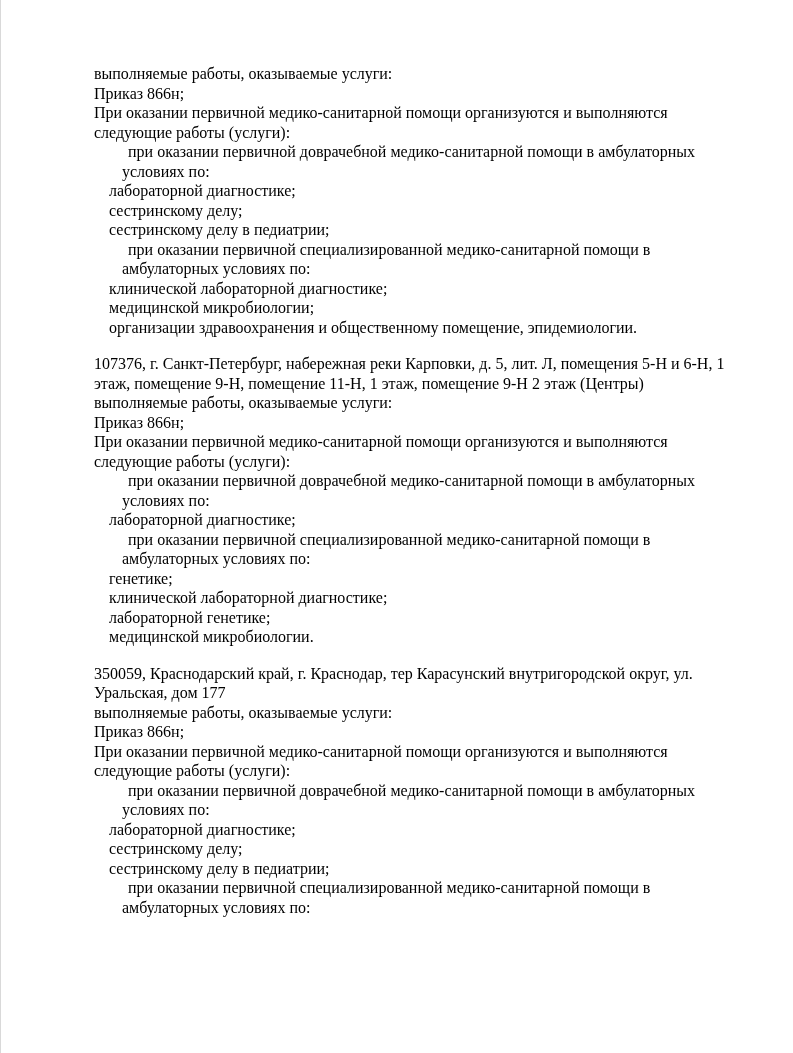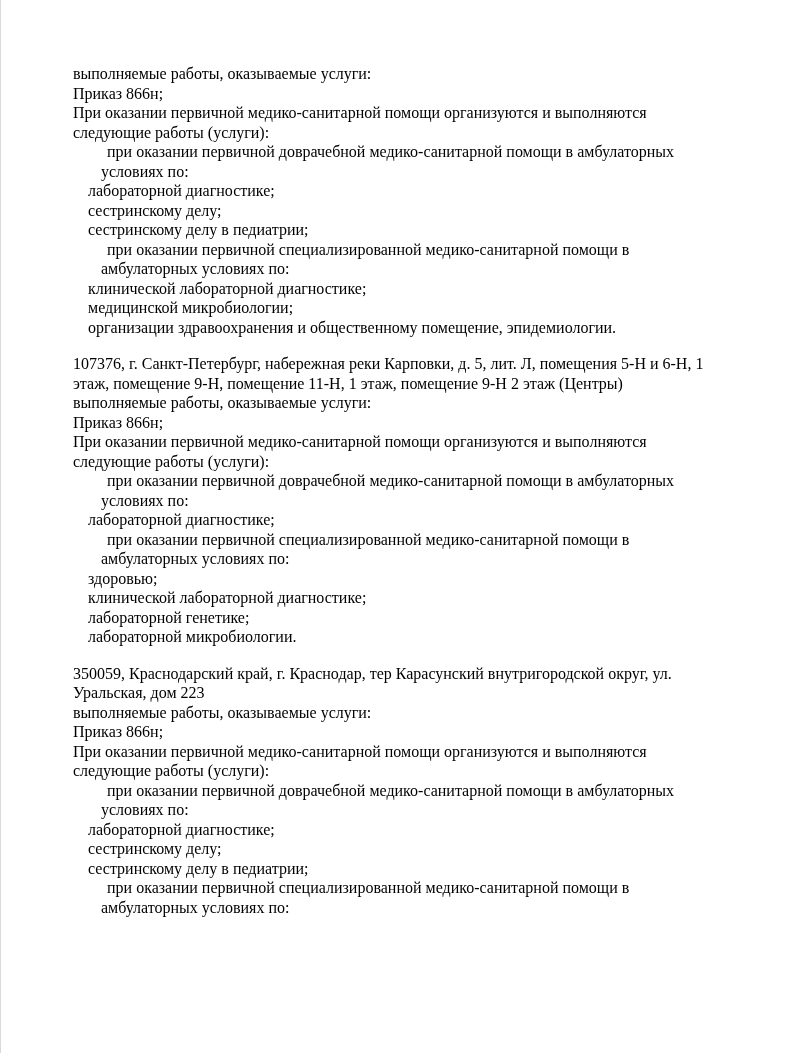--- a/index.html
+++ b/index.html
@@ -12,21 +12,21 @@
     background: #ffffff;
     color: #000000;
     font-family: "Liberation Serif", serif;
     font-size: 16px;
     line-height: 19.5px;
     overflow: hidden;
     box-sizing: border-box;
     border-left: 1px solid #d9d9d9;
   }
   .page {
-    padding: 64px 48px 0 72px;
+    padding: 64px 48px 0 93px;
   }
   .doc {
     width: 650px;
   }
   .block {
     margin: 0;
   }
   .block + .block {
     margin-top: 17px;
     font-family: Liberation Serif, serif;
@@ -60,28 +60,28 @@
     </section>
 
     <section class="block">
       <p class="i0">107376, г. Санкт-Петербург, набережная реки Карповки, д. 5, лит. Л, помещения 5-Н и 6-Н, 1 этаж, помещение 9-Н, помещение 11-Н, 1 этаж, помещение 9-Н 2 этаж (Центры)</p>
       <p class="i0">выполняемые работы, оказываемые услуги:</p>
       <p class="i0">Приказ 866н;</p>
       <p class="i0">При оказании первичной медико-санитарной помощи организуются и выполняются следующие работы (услуги):</p>
       <p class="i1">при оказании первичной доврачебной медико-санитарной помощи в амбулаторных условиях по:</p>
       <p class="i2">лабораторной диагностике;</p>
       <p class="i1">при оказании первичной специализированной медико-санитарной помощи в амбулаторных условиях по:</p>
-      <p class="i2">здоровью;</p>
+      <p class="i2">генетике;</p>
       <p class="i2">клинической лабораторной диагностике;</p>
       <p class="i2">лабораторной генетике;</p>
-      <p class="i2">лабораторной микробиологии.</p>
+      <p class="i2">медицинской микробиологии.</p>
     </section>
 
     <section class="block">
-      <p class="i0">350059, Краснодарский край, г. Краснодар, тер Карасунский внутригородской округ, ул. Уральская, дом 223</p>
+      <p class="i0">350059, Краснодарский край, г. Краснодар, тер Карасунский внутригородской округ, ул. Уральская, дом 177</p>
       <p class="i0">выполняемые работы, оказываемые услуги:</p>
       <p class="i0">Приказ 866н;</p>
       <p class="i0">При оказании первичной медико-санитарной помощи организуются и выполняются следующие работы (услуги):</p>
       <p class="i1">при оказании первичной доврачебной медико-санитарной помощи в амбулаторных условиях по:</p>
       <p class="i2">лабораторной диагностике;</p>
       <p class="i2">сестринскому делу;</p>
       <p class="i2">сестринскому делу в педиатрии;</p>
       <p class="i1">при оказании первичной специализированной медико-санитарной помощи в амбулаторных условиях по:</p>
     </section>
 

